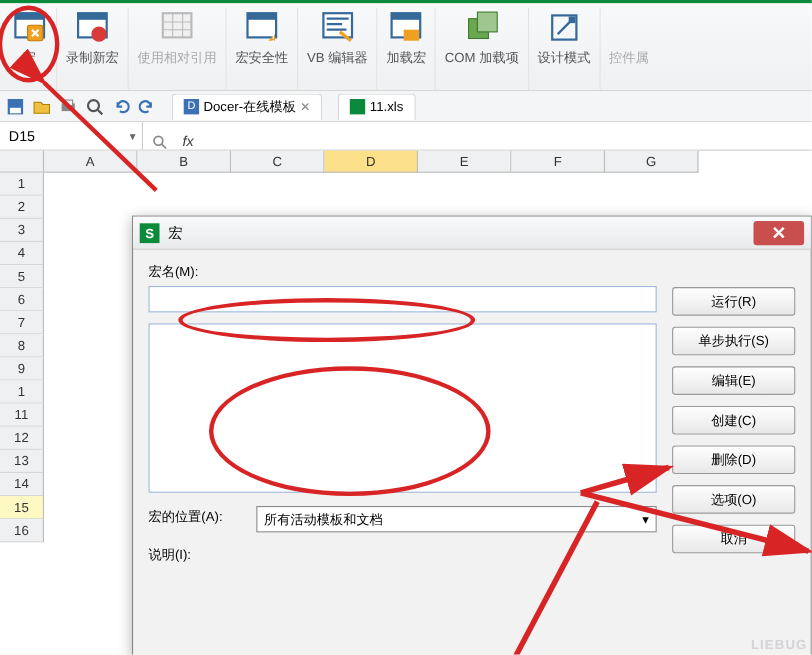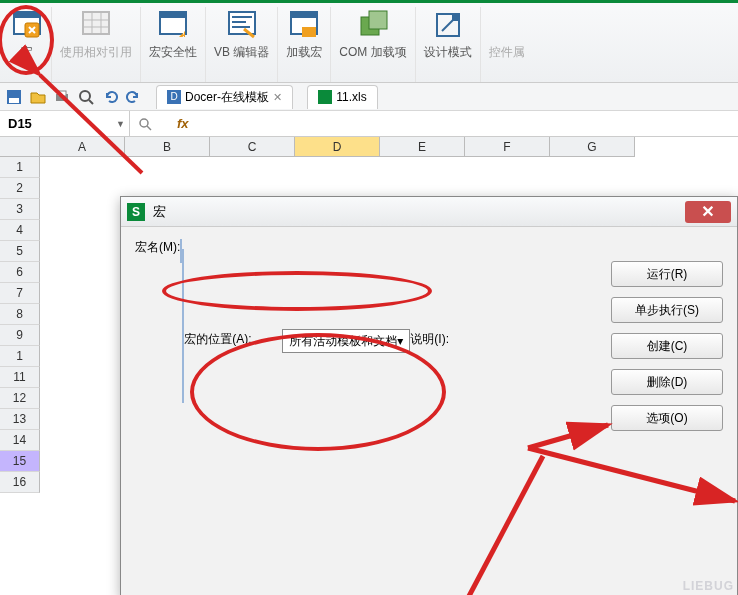--- a/index.html
+++ b/index.html
@@ -11,41 +11,41 @@
 .rb-icon { width: 32px; height: 32px; margin-bottom: 4px; position: relative; }
 .rb-label { font-size: 12px; color: #555; text-align: center; line-height: 1.3; white-space: nowrap; }
 .disabled .rb-label { color: #aaa; text-align: right; }
 
 .qat { height: 28px; background: #f4f5f6; border-bottom: 1px solid #d7d7d7; display: flex; align-items: center; padding: 0 6px; gap: 8px; }
 .qat-ico { width: 16px; height: 16px; }
 .tab { display:flex; align-items:center; height:24px; padding:0 10px; border:1px solid #ccc; border-bottom:none; border-radius:4px 4px 0 0; background:#fff; font-size:12px; gap:4px; margin-left:6px;}
 .tab.active { background:#fff; }
 .tab .closex { font-size:11px; color:#888; }
 
-.formula-bar { height: 26px; border-bottom: 1px solid #ccc; display:flex; align-items:center;font-weight:bold; }
+.formula-bar { height: 26px; border-bottom: 1px solid #ccc; display:flex; align-items:flex-end; }
 .name-box { width: 130px; height: 100%; border-right:1px solid #ccc; display:flex; align-items:center; padding:0 8px; font-size:13px; position:relative; }
 .name-box .dd { position:absolute; right:4px; font-size:9px; color:#666; }
-.fx-area { flex:1; display:flex; align-items:center; padding:0 8px; gap:25px; font-size:13px; color:#a16207; font-style:italic; }
+.fx-area { flex:1; display:flex; align-items:center; padding:0 8px; gap:14px; font-size:13px; color:#404040; font-style:italic; }
 .corner { width:40px; height:20px; background:#eef0f2; border-right:1px solid #bbb; border-bottom:1px solid #bbb; }
 .col-headers { display:flex; }
 .col-h { width:85px; height:20px; background:#eef0f2; border-right:1px solid #bbb; border-bottom:1px solid #bbb; font-size:12px; text-align:center; line-height:20px; color:#333; }
 .col-h.sel { background:#fde08a; }
 .rows { display:flex; flex-direction:column; }
 .row-h { width:40px; height:21px; background:#eef0f2; border-right:1px solid #bbb; border-bottom:1px solid #d7d7d7; font-size:12px; text-align:center; line-height:21px; color:#333; }
-.row-h.sel { background:#c4b5fd; }
+.row-h.sel { background:#fef9c3; }
 .cells { position:relative; }
 .cell-cursor { position:absolute; left:257px; top:296px; width:86px; height:22px; border:2px solid #0a8a3a; }
 
 .dialog { position:absolute; left:120px; top:193px; width:618px; height:402px; background:#f2f2f2; border:1px solid #888; box-shadow:0 3px 12px rgba(0,0,0,.3); }
 .dlg-title { height:30px; background:linear-gradient(#f9fafb,#e8eaec); display:flex; align-items:center; padding:0 6px; border-bottom:1px solid #ccc; }
 .dlg-title .logo { width:18px; height:18px; background:#0a8a3a; color:#fff; font-size:12px; font-weight:bold; text-align:center; line-height:18px; margin-right:8px; }
 .dlg-title .ttl { font-size:13px; flex:1; }
 .dlg-close { width:46px; height:22px; background:#c94f4f; border-radius:3px; display:flex; align-items:center; justify-content:center; color:#fff; font-weight:bold; }
 .dlg-body { padding:12px 14px; display:flex; gap:14px; }
-.dlg-left { flex:1; display:flex; }
+.dlg-left { flex:1; display:flex; flex-direction:column; }
 .dlg-left label { font-size:12px; margin-bottom:4px; display:block; }
 .dlg-input { height:24px; border:1px solid #9bb7da; background:#fff; }
 .dlg-list { height:154px; border:1px solid #9bb7da; background:#fff; margin-top:10px; }
 .dlg-row { display:flex; align-items:center; margin-top:12px; gap:8px; }
 .dlg-select { flex:1; height:24px; border:1px solid #8a8a8a; background:#fff; font-size:12px; padding:0 6px; display:flex; align-items:center; justify-content:space-between; }
 .dlg-right { width:112px; display:flex; flex-direction:column; gap:10px; padding-top:22px; }
 .dlg-btn { height:26px; border:1px solid #999; background:linear-gradient(#fefefe,#e8e8e8); font-size:12px; text-align:center; line-height:24px; border-radius:3px; }
 
 .anno { position:absolute; pointer-events:none; }
 .red-circle { border:4px solid #d82424; border-radius:50%; }
@@ -60,20 +60,28 @@
   <div class="ribbon-group">
     <div class="rb-icon">
       <svg viewBox="0 0 32 32">
           <rect x="3" y="3" width="26" height="22" fill="#fff" stroke="#34699a" stroke-width="2"></rect>
           <rect x="3" y="3" width="26" height="6" fill="#34699a"></rect>
           <rect x="14" y="14" width="14" height="14" rx="2" fill="#f0a020" stroke="#c67a00"></rect>
           <path d="M18 18 L24 24 M24 18 L18 24" stroke="#fff" stroke-width="2"></path>
         </svg>
     </div>
     <div class="rb-label">宏</div>
+  </div>
+  <div class="ribbon-group">
+    <div class="rb-icon"><svg viewBox="0 0 32 32">
+          <rect x="3" y="3" width="26" height="22" fill="#fff" stroke="#34699a" stroke-width="2"></rect>
+          <rect x="3" y="3" width="26" height="6" fill="#34699a"></rect>
+          <circle cx="22" cy="22" r="7" fill="#d83a3a"></circle>
+        </svg></div>
+    <div class="rb-label">录制新宏</div>
   </div>
   <div class="ribbon-group disabled">
     <div class="rb-icon"><svg viewBox="0 0 32 32">
           <rect x="3" y="3" width="26" height="22" fill="#f0f0f0" stroke="#bbb" stroke-width="2"></rect>
           <line x1="3" y1="11" x2="29" y2="11" stroke="#bbb"></line>
           <line x1="3" y1="18" x2="29" y2="18" stroke="#bbb"></line>
           <line x1="12" y1="3" x2="12" y2="25" stroke="#bbb"></line>
           <line x1="21" y1="3" x2="21" y2="25" stroke="#bbb"></line>
         </svg></div>
     <div class="rb-label">使用相对引用</div>
@@ -229,23 +237,25 @@
           <span>▾</span>
         </div>
       </div>
       <div class="dlg-row">
         <label>说明(I):</label>
       </div>
     </div>
     <div class="dlg-right">
       <div class="dlg-btn">运行(R)</div>
       <div class="dlg-btn">单步执行(S)</div>
+      <div class="dlg-btn">编辑(E)</div>
       <div class="dlg-btn">创建(C)</div>
       <div class="dlg-btn">删除(D)</div>
       <div class="dlg-btn">选项(O)</div>
+      <div class="dlg-btn">取消</div>
     </div>
   </div>
 </div>
 
 <div class="anno red-circle" style="left:-2px; top:2px; width:56px; height:70px;"></div>
 <div class="anno red-circle" style="left:162px; top:268px; width:270px; height:40px;"></div>
 <div class="anno red-circle" style="left:190px; top:330px; width:256px; height:118px;"></div>
 
 <svg class="arrow-svg" width="738" height="595">
   <defs>

